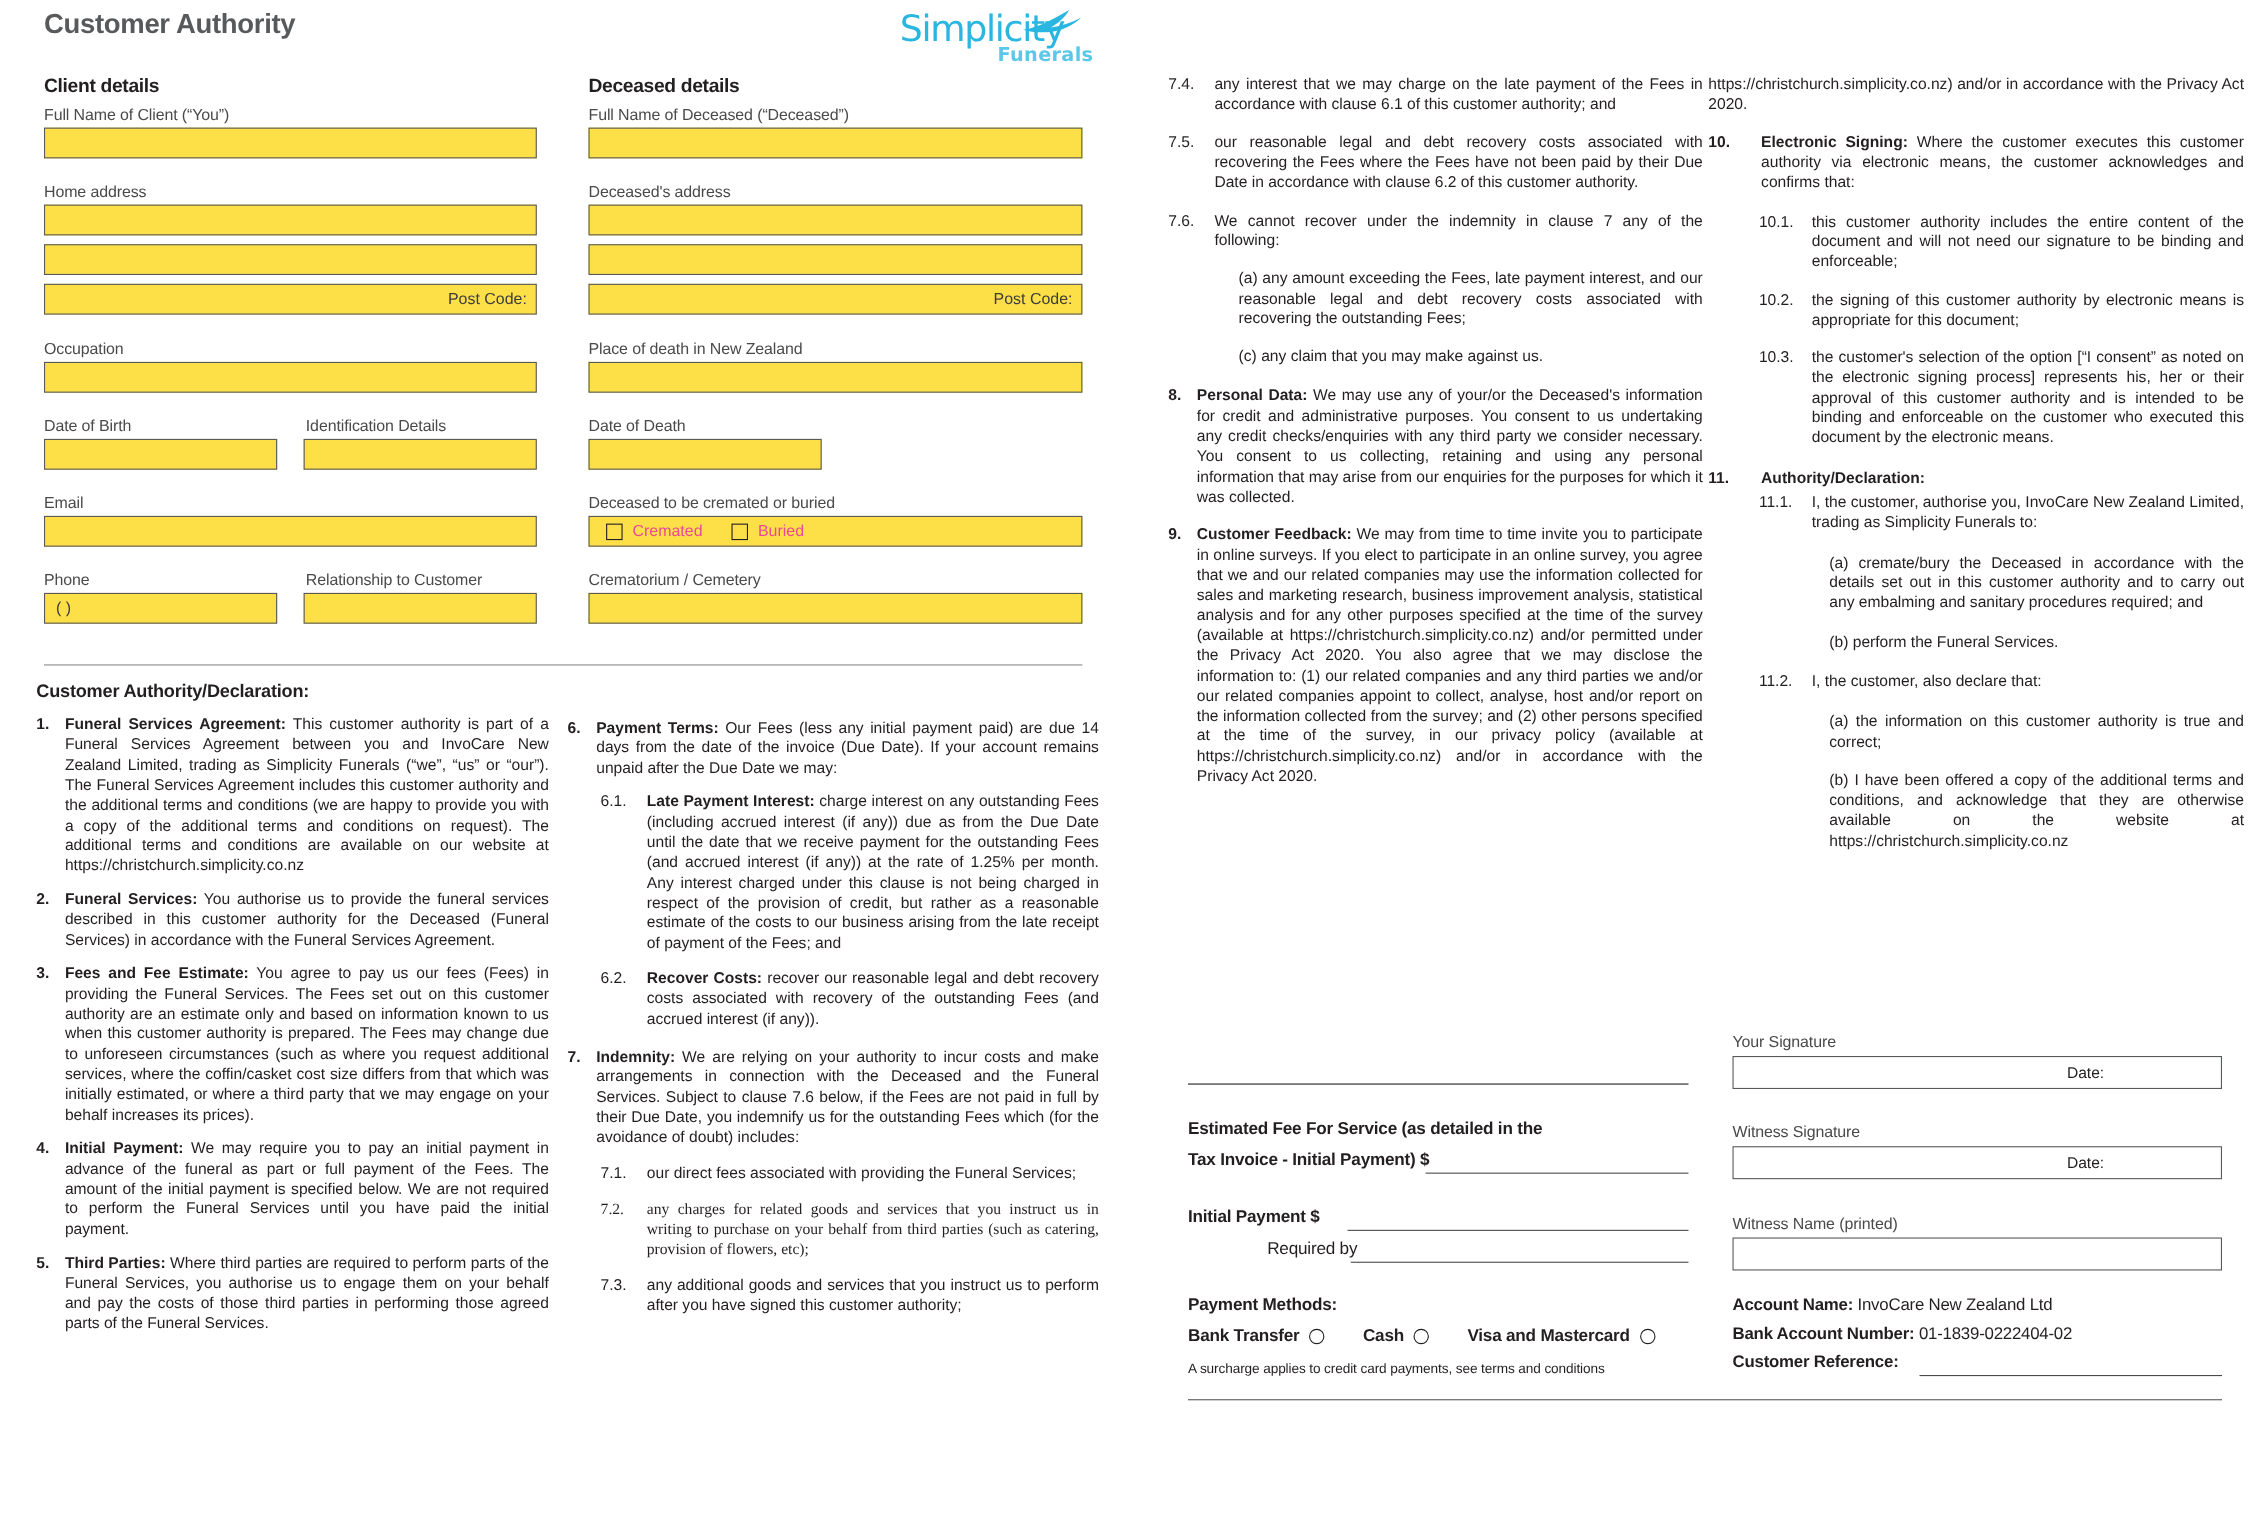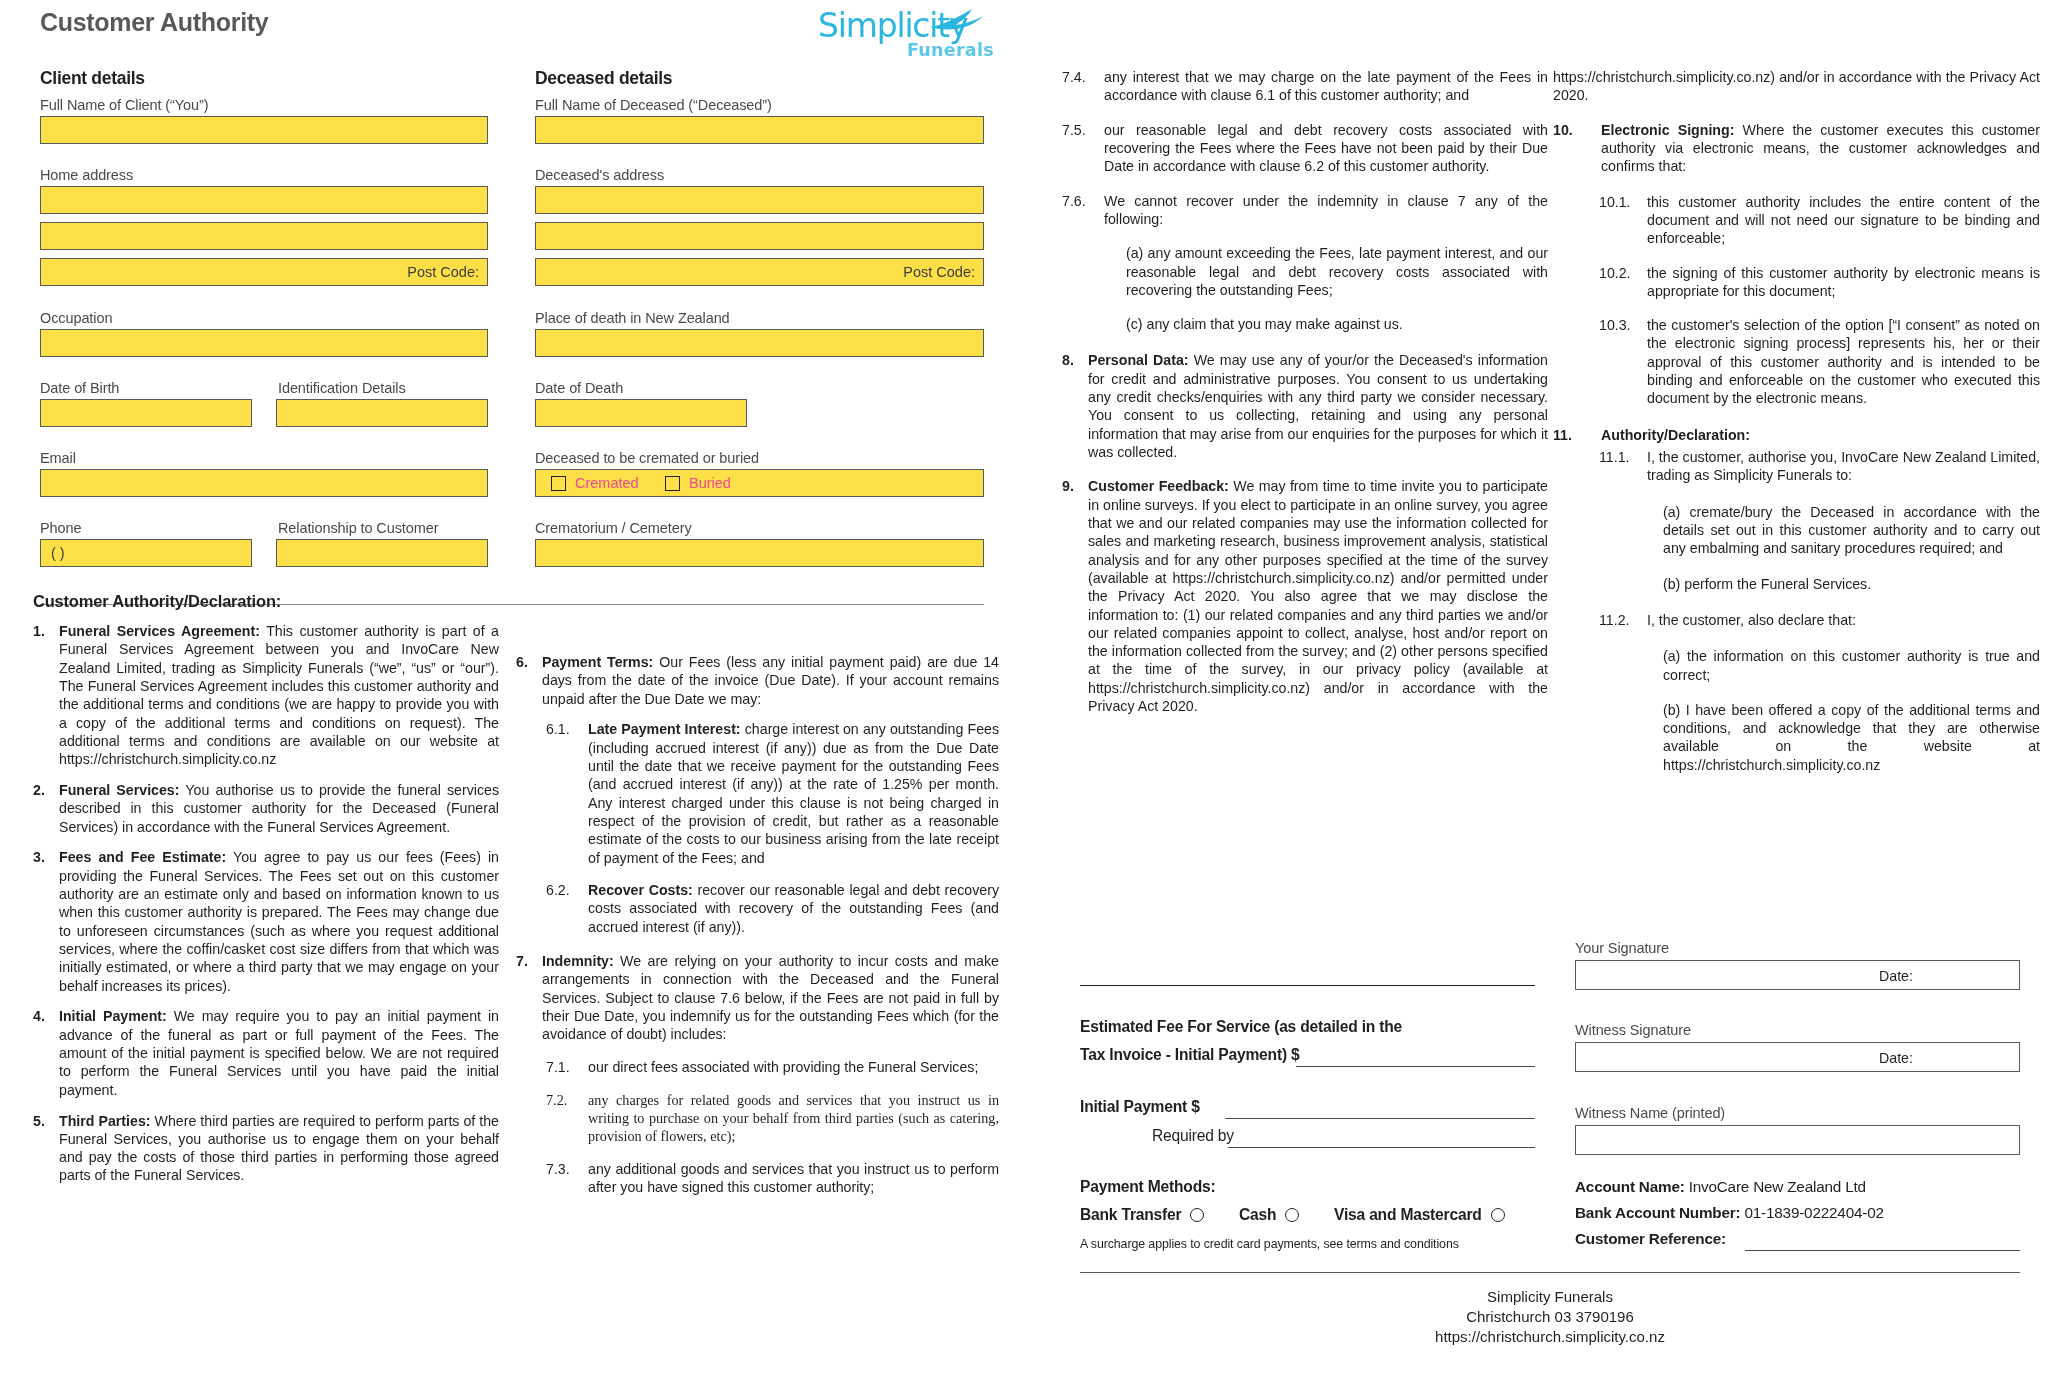--- a/index.html
+++ b/index.html
@@ -158,21 +158,21 @@
   <div class="chkwrap" style="left:665px;top:470px;height:26px;">
     <span class="chk"></span>
     <span class="chk-lab">Buried</span>
   </div>
 
   <div class="lbl abs" style="left:535px;top:520px;">Crematorium / Cemetery</div>
   <div class="fbox" style="left:535px;top:539px;width:449px;height:28px;"></div>
 
   <div class="hr-head"></div>
 
-  <div class="col" style="left:33px;top:592px;width:466px;">
+  <div class="col" style="left:33px;top:620px;width:466px;">
     <div class="colhead">Customer Authority/Declaration:</div>
 
     <div class="clause">
       <div class="num n1">1.</div>
       <div class="body"><span class="b">Funeral Services Agreement:</span><span> This customer authority is part of a Funeral Services Agreement between you and InvoCare New Zealand Limited, trading as Simplicity Funerals (“we”, “us” or “our”). The Funeral Services Agreement includes this customer authority and the additional terms and conditions (we are happy to provide you with a copy of the additional terms and conditions on request).  The additional terms and conditions are available on our website at https://christchurch.simplicity.co.nz</span></div>
     </div>
 
     <div class="clause">
       <div class="num n1">2.</div>
       <div class="body"><span class="b">Funeral Services:</span><span> You authorise us to provide the funeral services described in this customer authority for the Deceased (Funeral Services) in accordance with the Funeral Services Agreement.</span></div>
@@ -348,19 +348,14 @@
 
   <div class="lbl abs" style="left:1575px;top:1105px;">Witness Name (printed)</div>
   <div class="sigbox" style="left:1575px;top:1125px;width:445px;height:30px;"></div>
 
   <div class="acct abs" style="left:1575px;top:1178px;"><span class="b">Account Name:</span><span> InvoCare New Zealand Ltd</span></div>
   <div class="acct abs" style="left:1575px;top:1204px;"><span class="b">Bank Account Number:</span><span> 01-1839-0222404-02</span></div>
   <div class="acct b abs" style="left:1575px;top:1230px;">Customer Reference:</div>
   <div class="thinrule" style="left:1745px;top:1250px;width:275px;"></div>
 
   <div class="rule" style="left:1080px;top:1272px;width:940px;height:1.2px;background:#58595b;"></div>
-  <div class="footer" style="left:1080px;top:1287px;width:940px;">
-    <div>Simplicity Funerals</div>
-    <div>Christchurch  03 3790196</div>
-    <div>https://christchurch.simplicity.co.nz</div>
-  </div>
 
 </div>
 
 </body></html>

